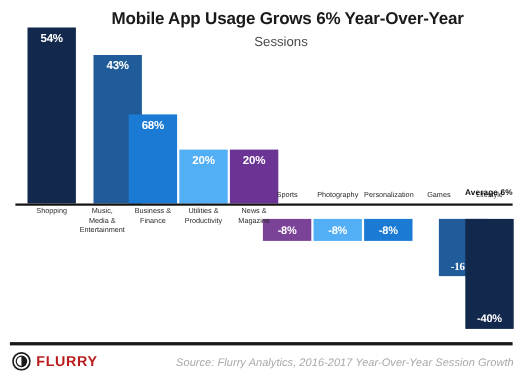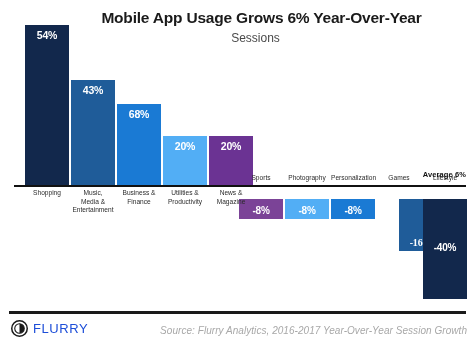--- a/index.html
+++ b/index.html
@@ -155,22 +155,22 @@
     align-items: center;
     gap: 5px;
   }
   .logo-mark {
     width: 17px;
     height: 17px;
     flex: none;
   }
   .logo-text {
     font-size: 13px;
-    font-weight: normal;
-    color: #1d4ed8;
+    font-weight: bold;
+    color: #b91c1c;
     letter-spacing: 0.6px;
   }
   .source {
     position: absolute;
     right: 8px;
     top: 325px;
     font-size: 10px;
     color: #a8a8a8;
     letter-spacing: 0.05px;
     font-style: italic;
@@ -184,21 +184,21 @@
   <div class="header">
     <h1 class="chart-title">Mobile App Usage Grows 6% Year-Over-Year</h1>
     <p class="chart-subtitle">Sessions</p>
   </div>
 
   <div class="plot">
     <div class="bars-pos">
         <div class="bar-pos" style="left: 25px; width: 44px; background: rgb(18, 40, 76); height: 160px;">
           <span class="val">54%</span>
         </div>
-        <div class="bar-pos" style="left: 71px; width: 44px; background: rgb(31, 92, 153); height: 105px;">
+        <div class="bar-pos" style="left: 85px; width: 44px; background: rgb(31, 92, 153); height: 135px;">
           <span class="val">43%</span>
         </div>
         <div class="bar-pos" style="left: 117px; width: 44px; background: rgb(26, 122, 212); height: 81px;">
           <span class="val">68%</span>
         </div>
         <div class="bar-pos" style="left: 163px; width: 44px; background: rgb(82, 174, 245); height: 49px;">
           <span class="val">20%</span>
         </div>
         <div class="bar-pos" style="left: 209px; width: 44px; background: rgb(107, 51, 147); height: 49px;">
           <span class="val">20%</span>
@@ -212,21 +212,21 @@
         </div>
         <div class="bar-neg" style="left: 285px; width: 44px; background: rgb(82, 174, 245); height: 20px;">
           <span class="val">-8%</span>
         </div>
         <div class="bar-neg" style="left: 331px; width: 44px; background: rgb(26, 122, 212); height: 20px;">
           <span class="val">-8%</span>
         </div>
         <div class="bar-neg" style="left: 399px; width: 44px; background: rgb(31, 92, 153); height: 52px; font-family: Liberation Serif, serif;">
           <span class="val">-16%</span>
         </div>
-        <div class="bar-neg" style="left: 423px; width: 44px; background: rgb(18, 40, 76); height: 100px; align-items: center;">
+        <div class="bar-neg" style="left: 423px; width: 44px; background: rgb(18, 40, 76); height: 100px;">
           <span class="val">-40%</span>
         </div>
       </div>
     <div class="cats">
         <div class="cat-pos" style="left: 25px; width: 44px;">Shopping</div>
         <div class="cat-pos" style="left: 71px; width: 44px;">Music,<br>Media &amp;<br>Entertainment</div>
         <div class="cat-pos" style="left: 117px; width: 44px;">Business &amp;<br>Finance</div>
         <div class="cat-pos" style="left: 163px; width: 44px;">Utilities &amp;<br>Productivity</div>
         <div class="cat-pos" style="left: 209px; width: 44px;">News &amp;<br>Magazine</div>
         <div class="cat-neg" style="left: 239px; width: 44px;">Sports</div>

